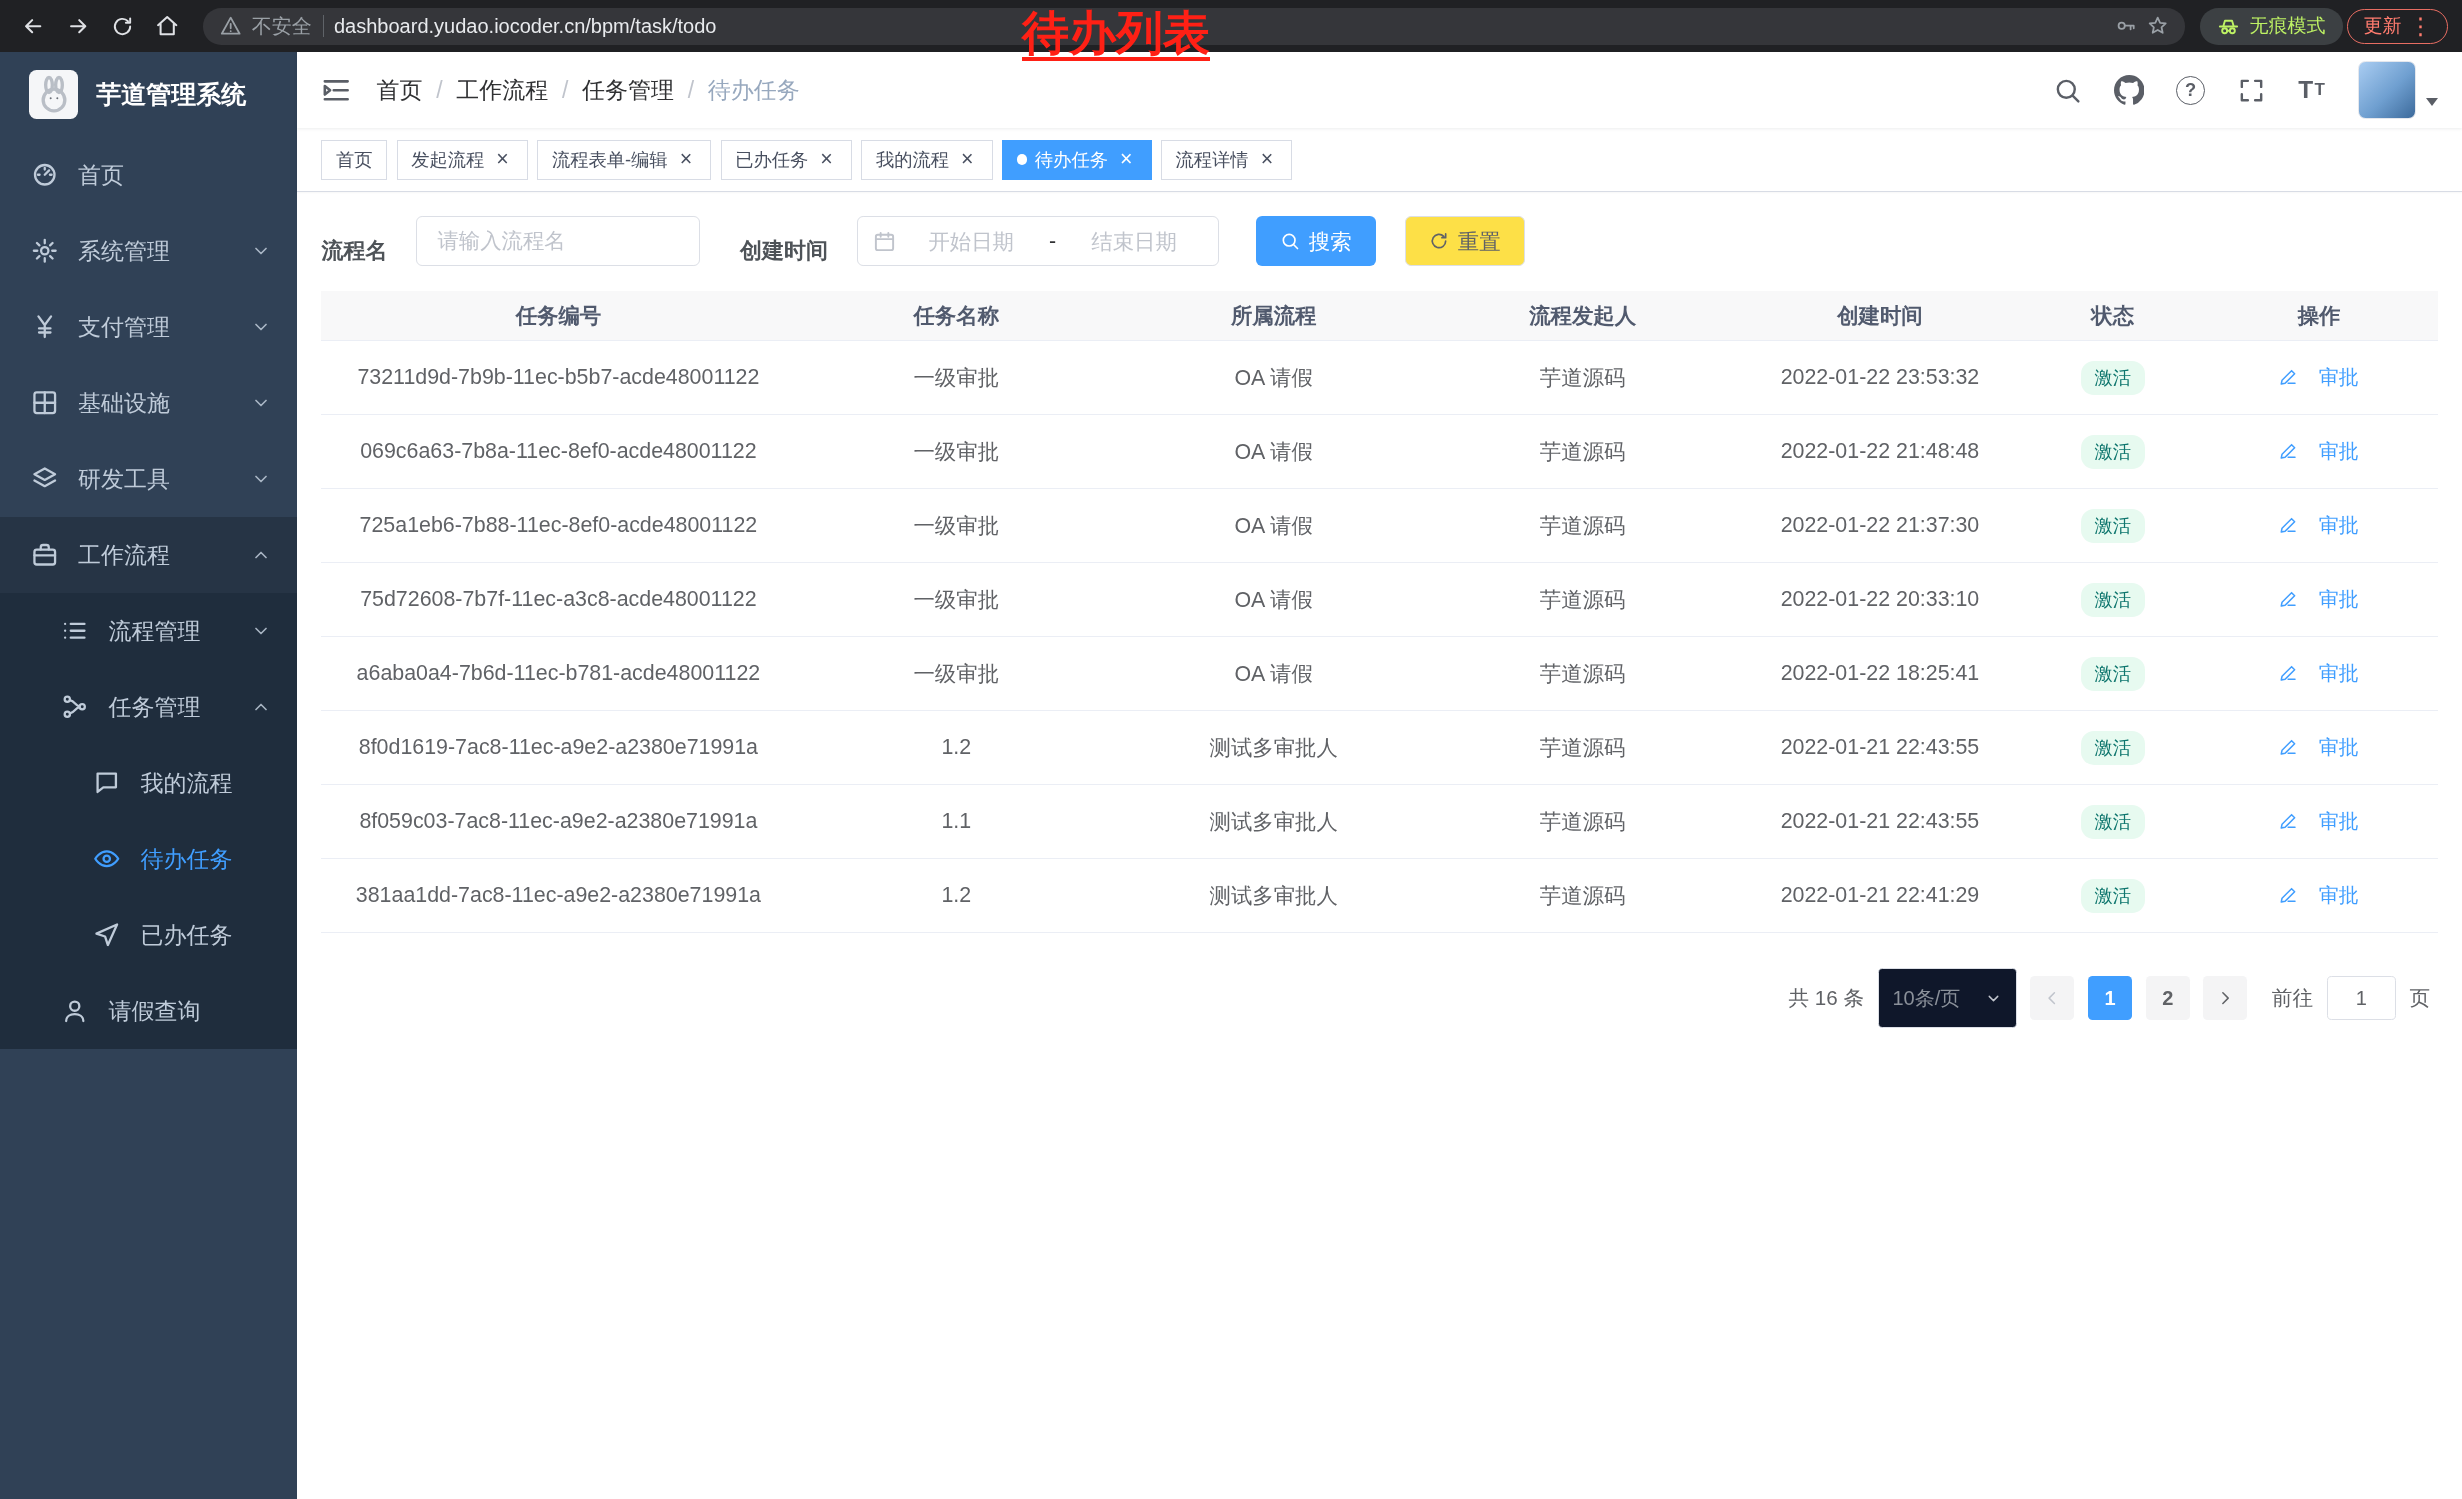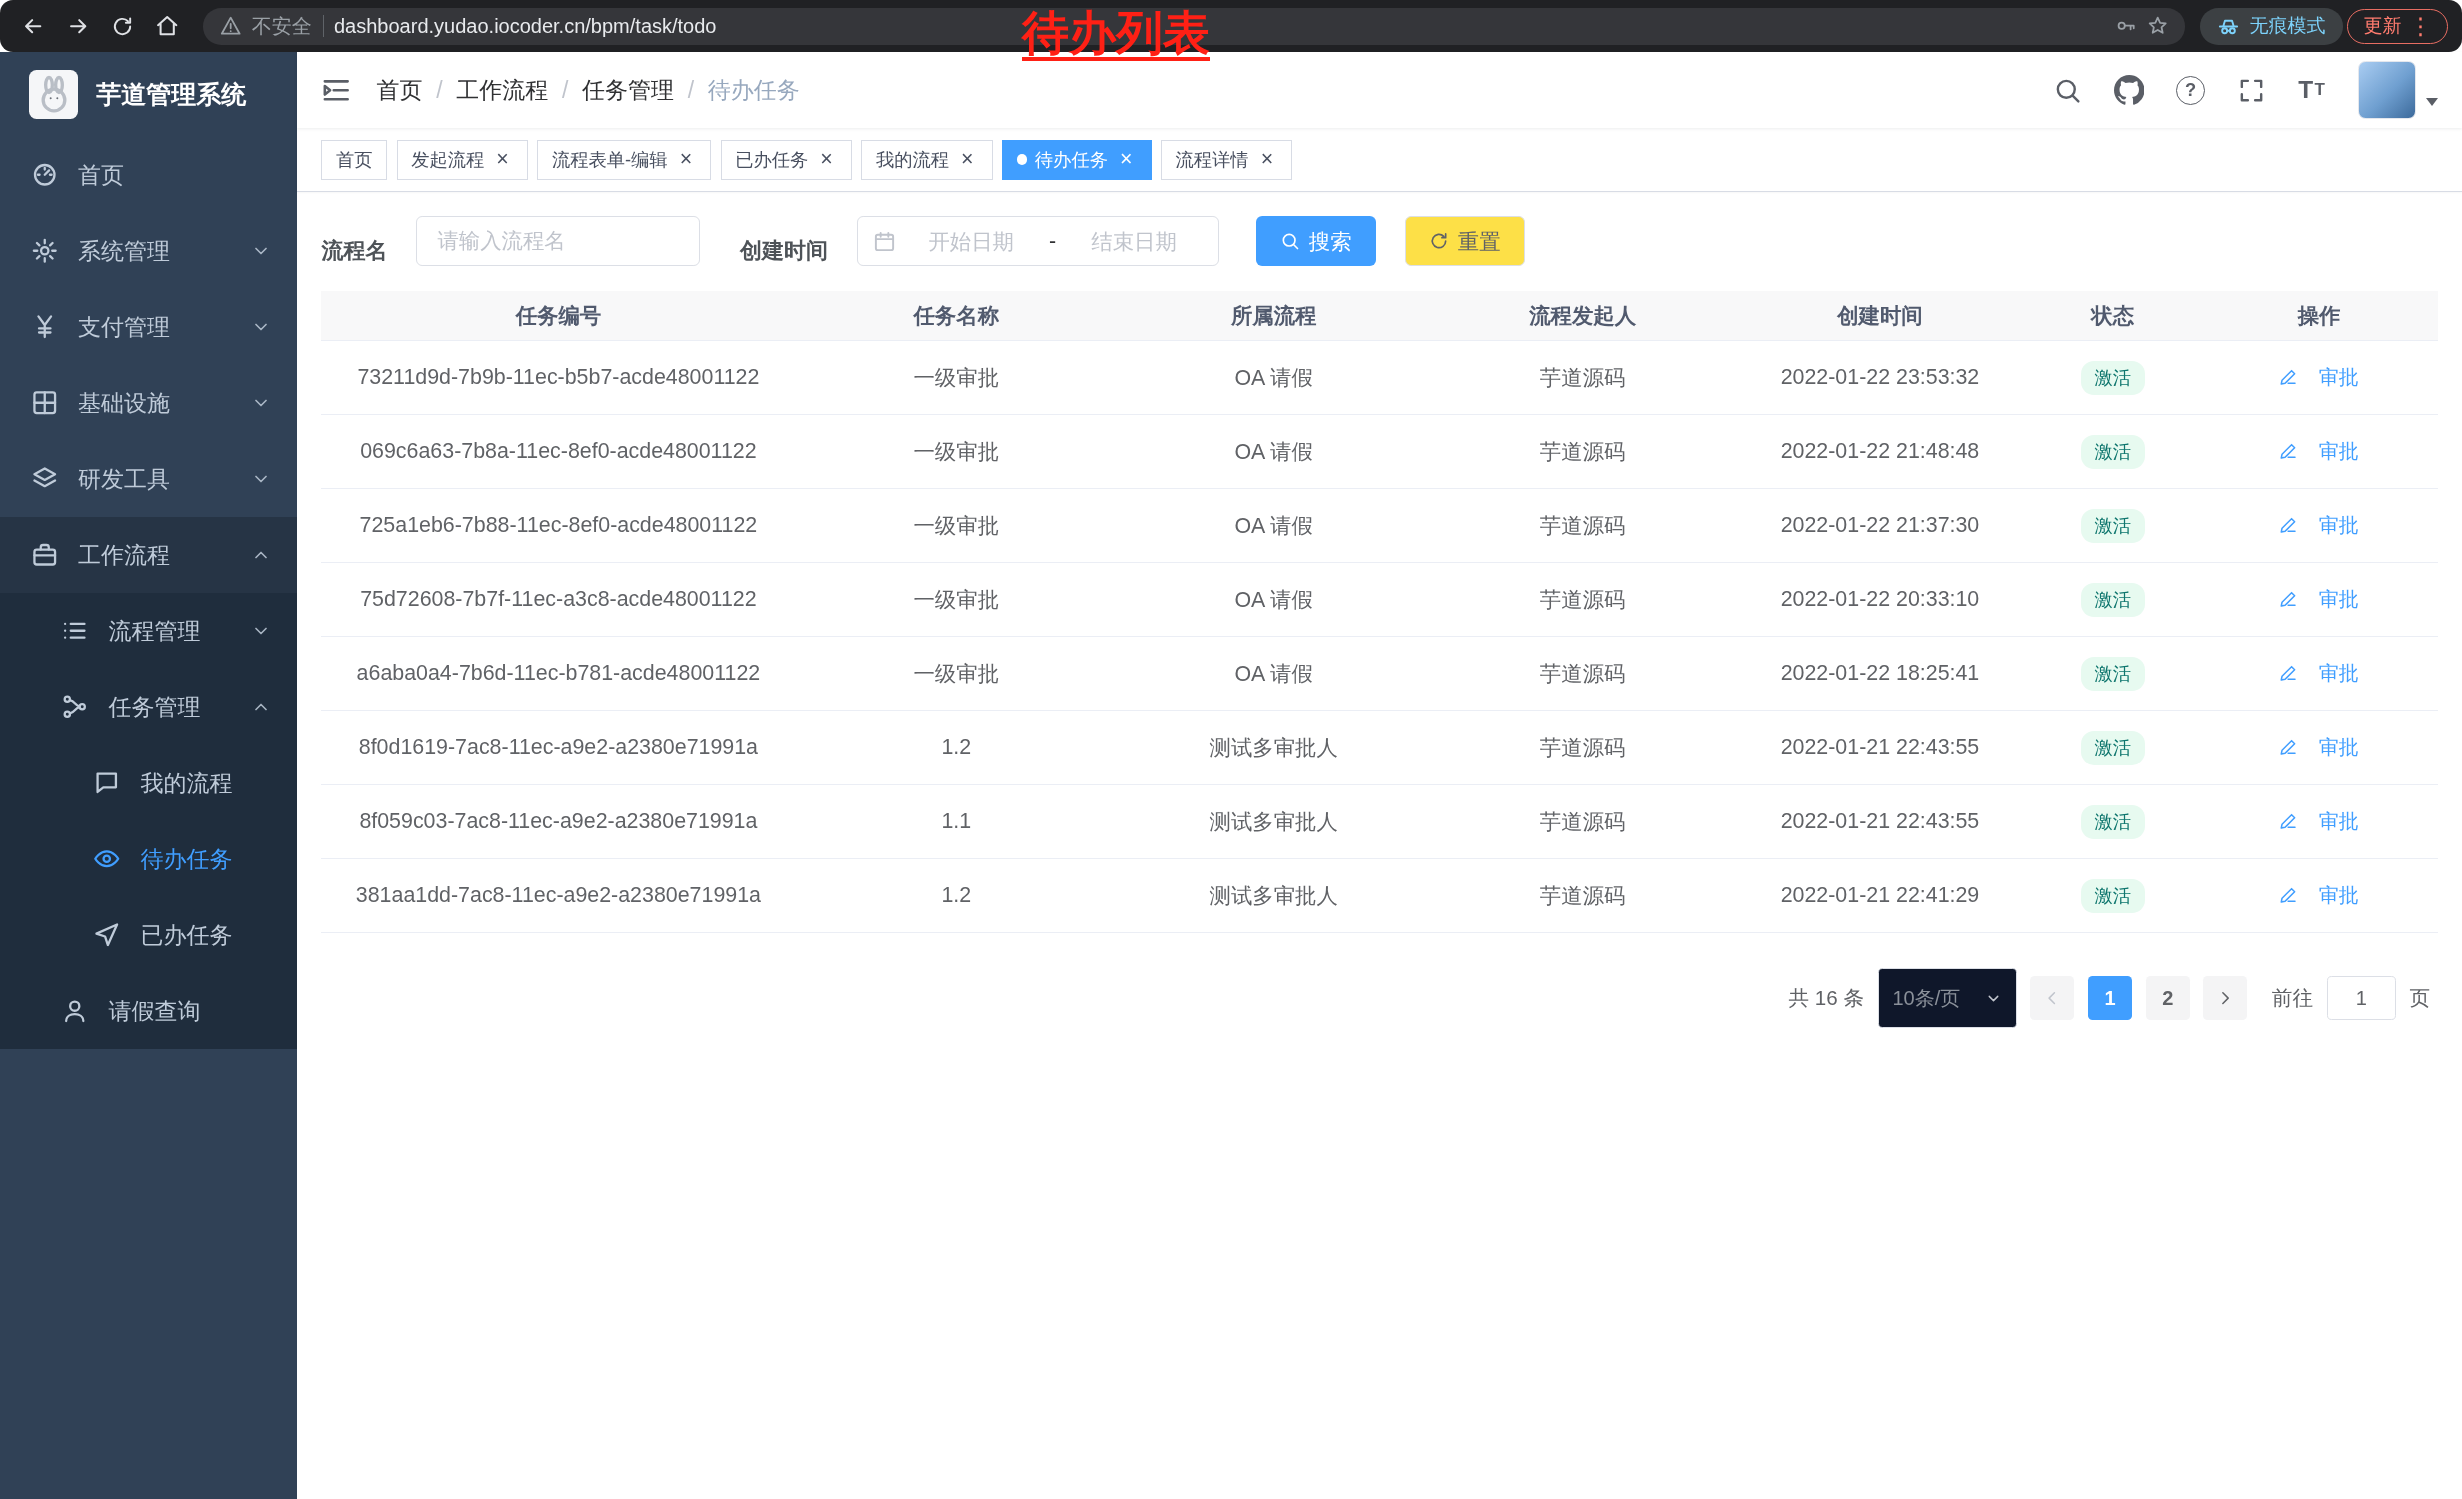--- a/index.html
+++ b/index.html
@@ -2,27 +2,27 @@
 <html style="font-size:12.2px"><head>
 <meta charset="utf-8">
 <style>
   * { margin:0; padding:0; box-sizing:border-box; }
   html,body { width:2462px; height:1500px; overflow:hidden; }
   body { font-family:"Liberation Sans","DejaVu Sans",sans-serif; background:#fff; color:#303133; }
   svg { stroke:currentColor; fill:none; stroke-width:2; stroke-linecap:round; stroke-linejoin:round; display:block; }
   svg.fill { fill:currentColor; stroke:none; }
 
   
-  .browser-bar { height:52px; background:#202124; display:flex; align-items:center; padding:0 13.7px; gap:4.6px; position:relative;border-radius:13px; }
+  .browser-bar { height:52px; background:#202124; display:flex; align-items:center; padding:0 13.7px; gap:4.6px; position:relative; }
   .nav-btn { width:40px; height:40px; border:none; background:transparent; border-radius:50%; color:#dfe1e5; display:flex; align-items:center; justify-content:center; cursor:pointer; flex:0 0 auto; }
   .omnibox { flex:1; height:37px; background:#35363a; border-radius:18.3px; margin:0 10.7px; display:flex; align-items:center; gap:10.7px; padding:0 17px; font-size:20px; color:#e8eaed; cursor:text; }
   .omnibox .muted { color:#9aa0a6; }
   .omni-div { width:0.8px; height:21.4px; background:#5f6368; }
   .omni-spacer { flex:1; }
-  .chip-incognito { height:37px; border-radius:18.3px; background:#3c4043; color:#7dd3fc; display:flex; align-items:center; gap:9.2px; padding:0 17px; font-size:19px; flex:0 0 auto; }
+  .chip-incognito { height:37px; border-radius:18.3px; background:#3c4043; color:#bef264; display:flex; align-items:center; gap:9.2px; padding:0 17px; font-size:19px; flex:0 0 auto; }
   .chip-update { height:35px; border-radius:17.5px; border:1.5px solid #e86d62; background:transparent; color:#ff7b6e; display:flex; align-items:center; gap:7.6px; padding:0 15.3px; font-size:19px; cursor:pointer; flex:0 0 auto; }
   .dots { font-size:23px; letter-spacing:0; line-height:1; }
   .annotation { position:absolute; left:1022px; top:1.5px; z-index:50; font-size:47px; font-weight:700; color:#ff2015; text-decoration:underline; text-underline-offset:7.6px; pointer-events:none; }
 
   
   .app { display:flex; height:1448px; }
 
   
   .sidebar { width:297px; flex:0 0 297px; background:#304156; overflow:hidden; }
   .logo-row { height:85px; display:flex; align-items:center; gap:18.3px; padding-left:29px; }

